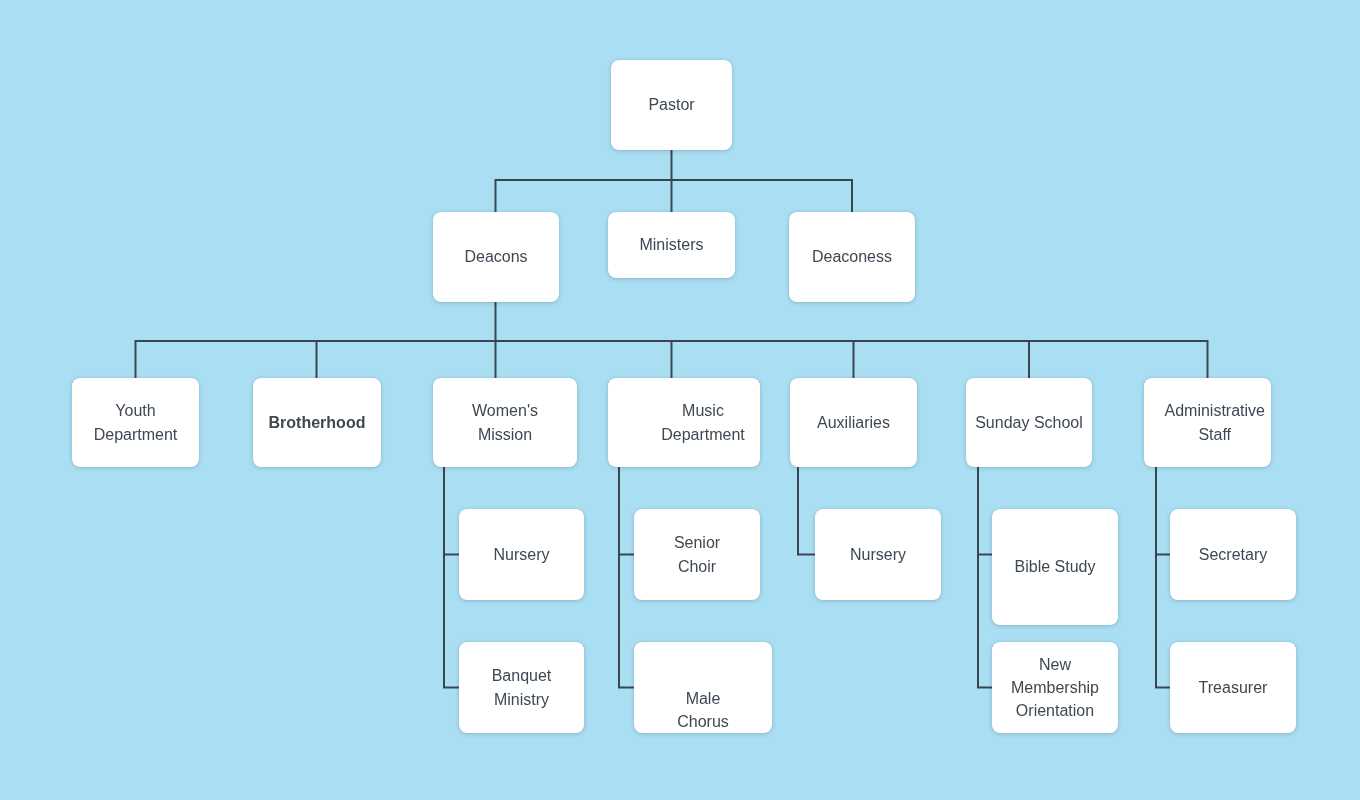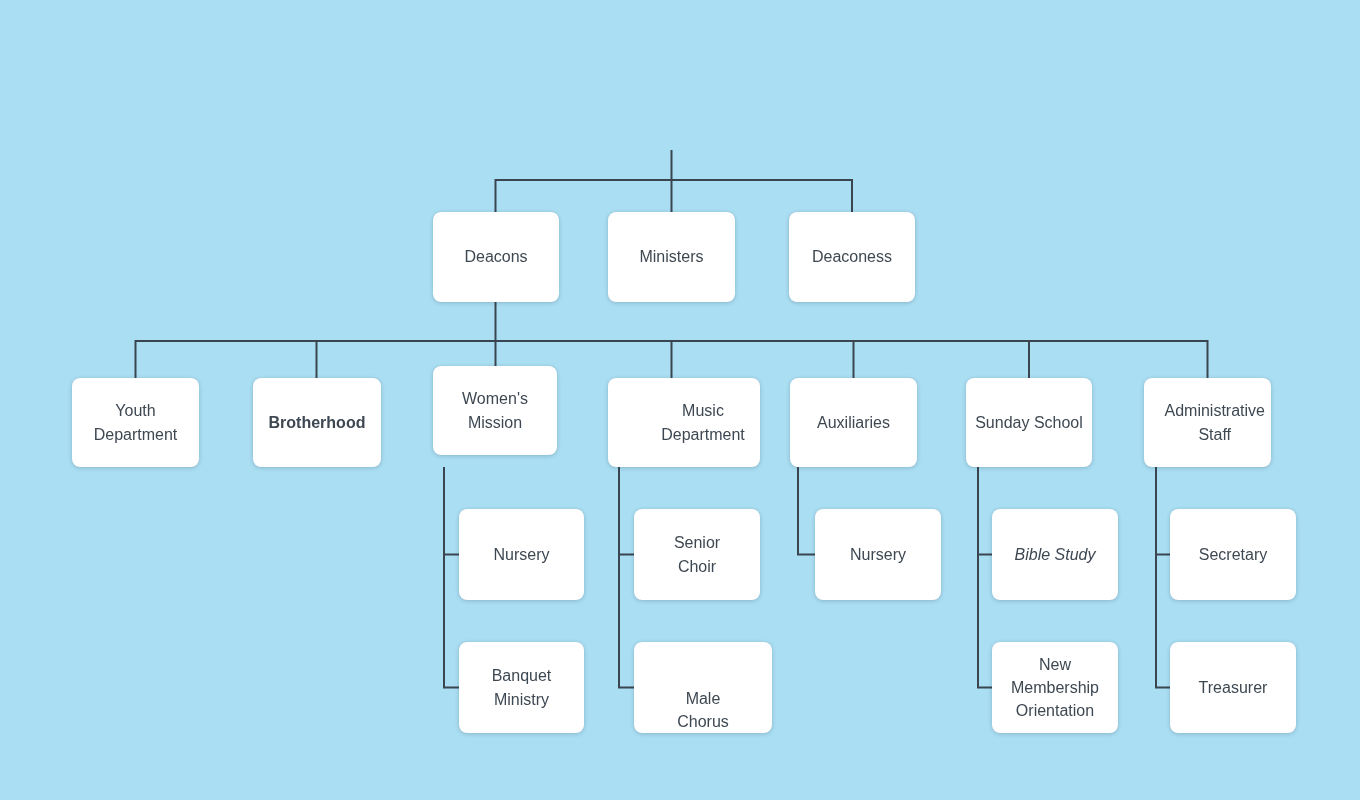--- a/index.html
+++ b/index.html
@@ -74,39 +74,42 @@
       <path d="M619 467 V687.5 H634"></path>
       <path d="M619 554.5 H634"></path>
       <path d="M798 467 V554.5 H815"></path>
       <path d="M978 467 V687.5 H992"></path>
       <path d="M978 554.5 H992"></path>
       <path d="M1156 467 V687.5 H1170"></path>
       <path d="M1156 554.5 H1170"></path>
     </g>
   </svg>
 
+  <div class="node" style="left:611px; top:60px; width:121px; height:90px;">
+    <span class="label">Pastor</span>
+  </div>
 
   <div class="node" style="left:433px; top:212px; width:126px; height:90px;">
     <span class="label">Deacons</span>
   </div>
-  <div class="node" style="left:608px; top:212px; width:127px; height:90px;">
+  <div class="node" style="left:608px; top:212px; width:127px; height:66px;">
     <span class="label">Ministers</span>
   </div>
   <div class="node" style="left:789px; top:212px; width:126px; height:90px;">
     <span class="label">Deaconess</span>
   </div>
 
   <div class="node" style="left:72px; top:378px; width:127px; height:89px;">
     <span class="label">Youth
 Department</span>
   </div>
   <div class="node" style="left:253px; top:378px; width:128px; height:89px;font-weight:bold;">
     <span class="label">Brotherhood</span>
   </div>
-  <div class="node" style="left:433px; top:366px; width:124px; height:89px;justify-content:center;">
+  <div class="node" style="left:433px; top:378px; width:144px; height:89px;justify-content:center;">
     <span class="label">Women's
 Mission</span>
   </div>
   <div class="node" style="left:608px; top:378px; width:152px; height:89px;padding-left:44px;">
     <span class="label">Music
 Department</span>
   </div>
   <div class="node" style="left:790px; top:378px; width:127px; height:89px;">
     <span class="label">Auxiliaries</span>
   </div>
@@ -121,21 +124,21 @@
   <div class="node" style="left:459px; top:509px; width:125px; height:91px;">
     <span class="label">Nursery</span>
   </div>
   <div class="node" style="left:634px; top:509px; width:126px; height:91px;">
     <span class="label">Senior
 Choir</span>
   </div>
   <div class="node" style="left:815px; top:509px; width:126px; height:91px;">
     <span class="label">Nursery</span>
   </div>
-  <div class="node" style="left:992px; top:509px; width:126px; height:91px;font-style:italic;">
+  <div class="node" style="left:992px; top:509px; width:126px; height:116px;">
     <span class="label">Bible Study</span>
   </div>
   <div class="node" style="left:1170px; top:509px; width:126px; height:91px;">
     <span class="label">Secretary</span>
   </div>
 
   <div class="node" style="left:459px; top:642px; width:125px; height:91px;">
     <span class="label">Banquet
 Ministry</span>
   </div>

